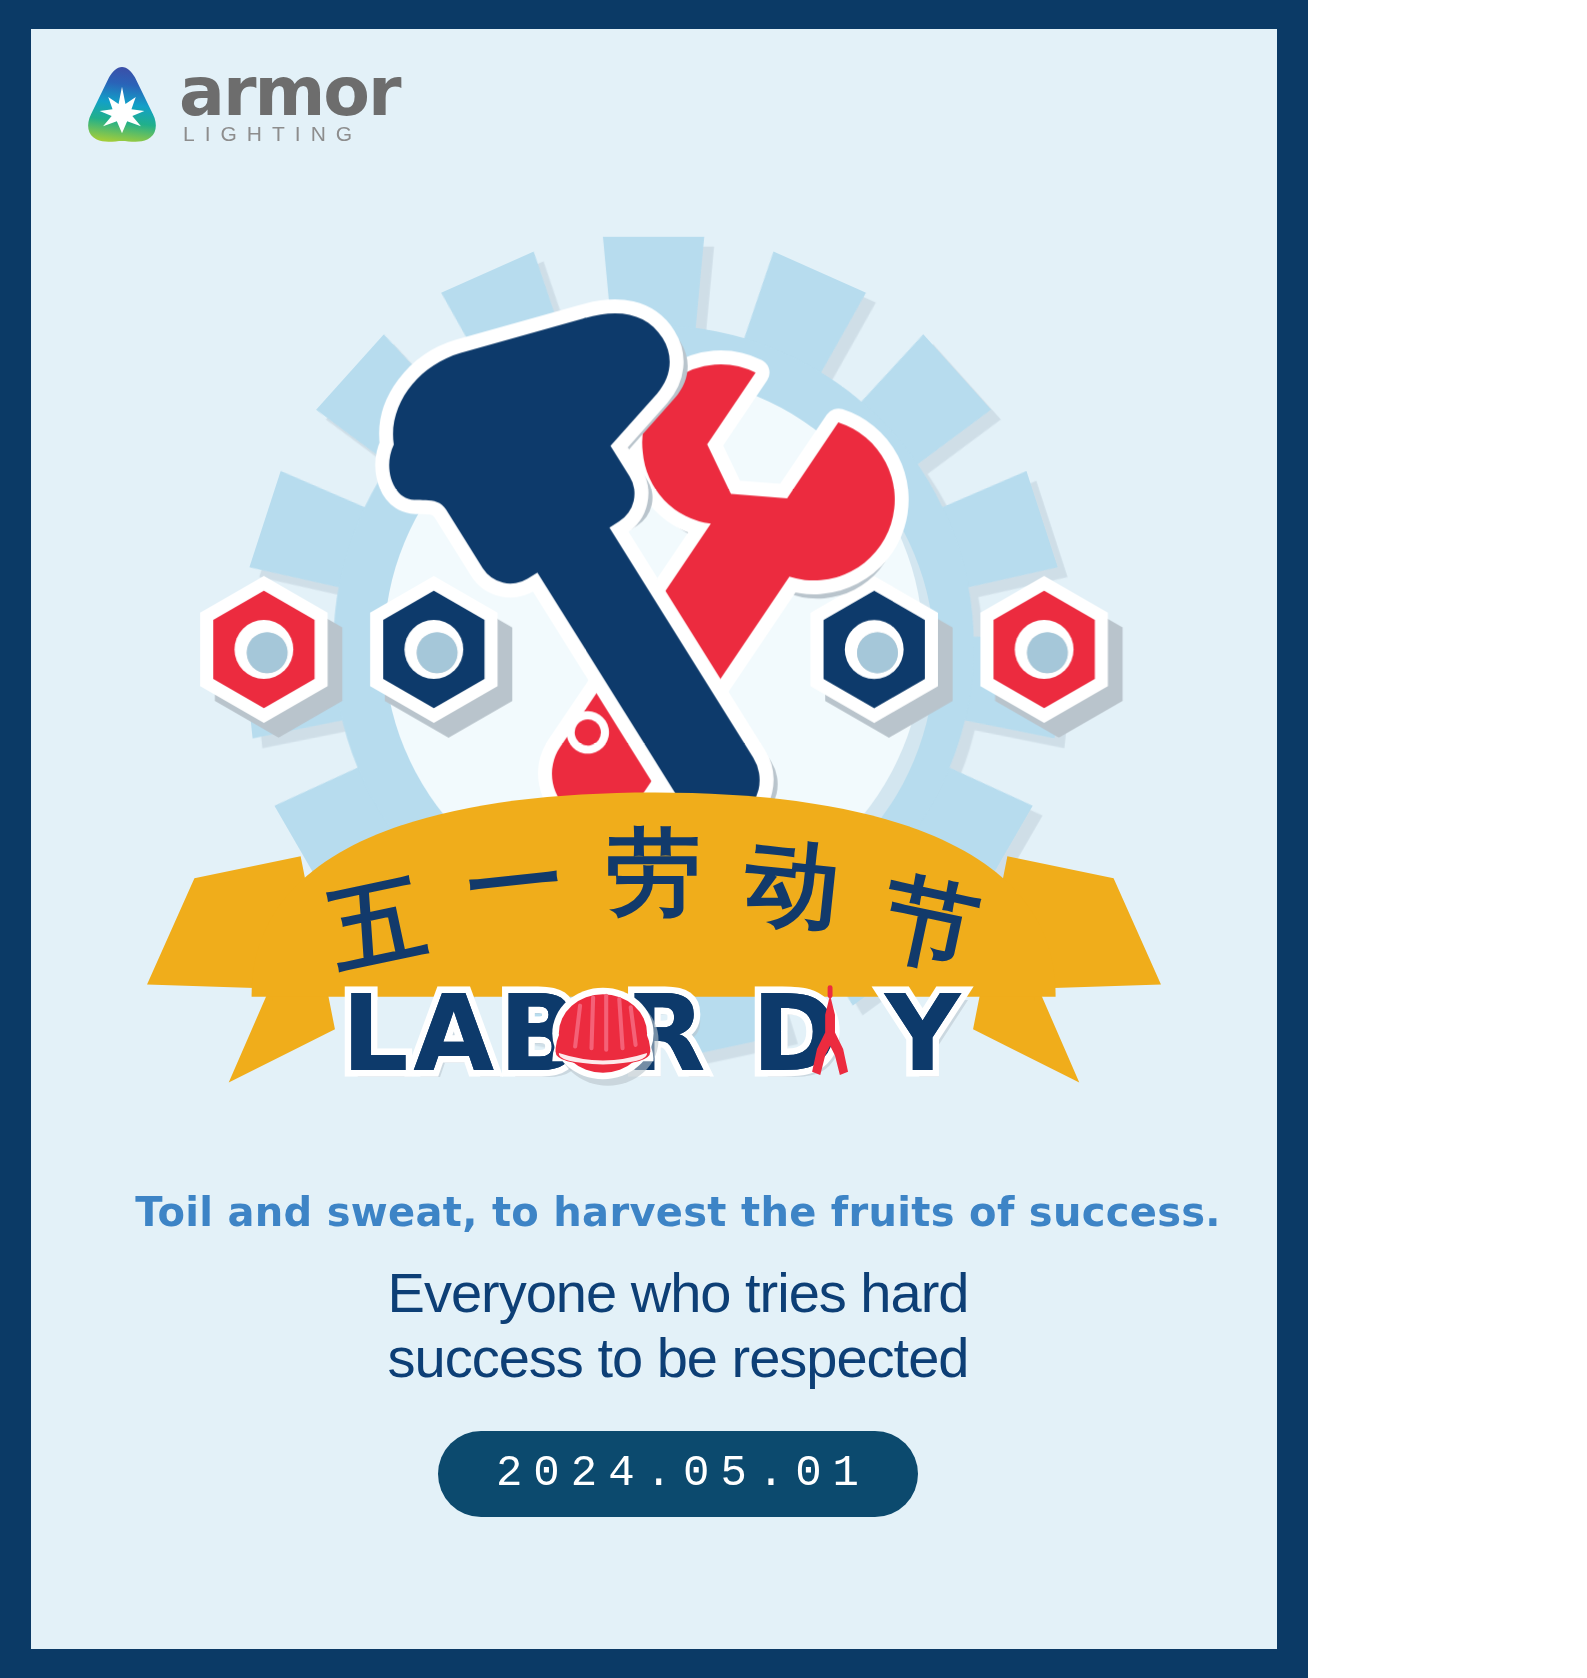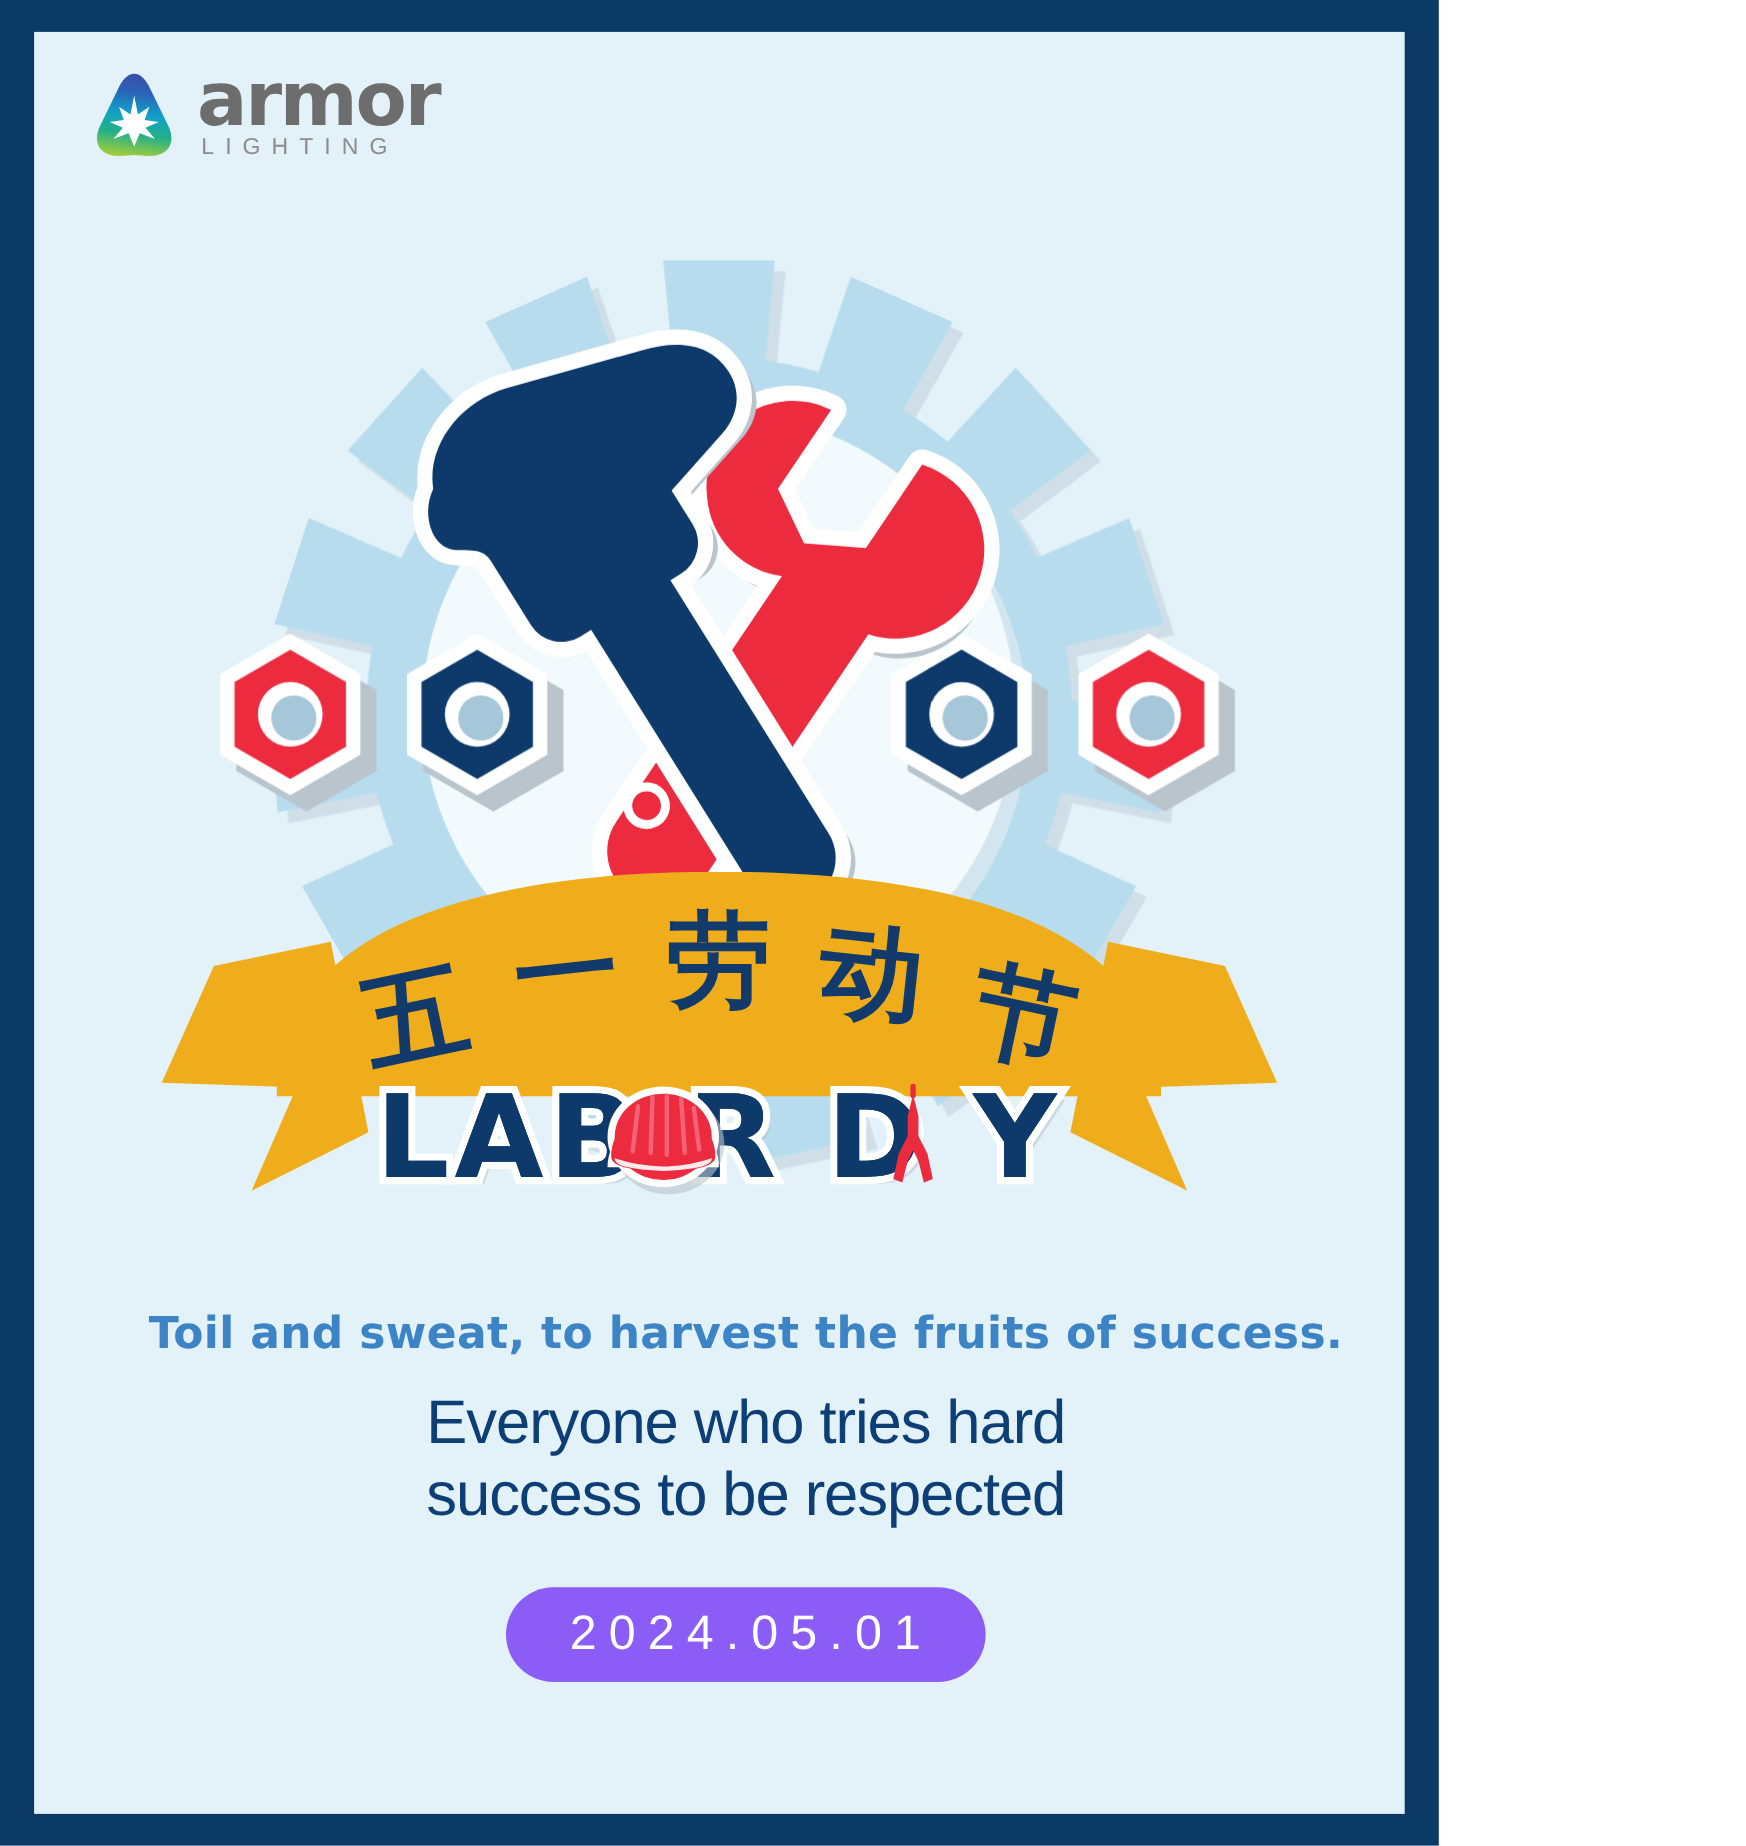--- a/index.html
+++ b/index.html
@@ -107,24 +107,24 @@
     font-weight: 400;
     color: #0d3f76;
     line-height: 1.16;
     margin: 26px 0 0 0;
     letter-spacing: -1px;
   }
   .headline .hl-line { display: block; }
 
   .date-badge {
     display: inline-block;
-    margin-top: 52px;
-    background: #8b5cf6;
+    margin-top: 40px;
+    background: #0c4a6e;
     color: #ffffff;
-    font-family: Liberation Sans, sans-serif;
+    font-family: Liberation Mono, monospace;
     font-size: 44px;
     font-weight: 400;
     letter-spacing: 11px;
     padding: 17px 48px 19px 58px;
     border-radius: 48px;
   }
 </style>
 </head>
 <body>
 

